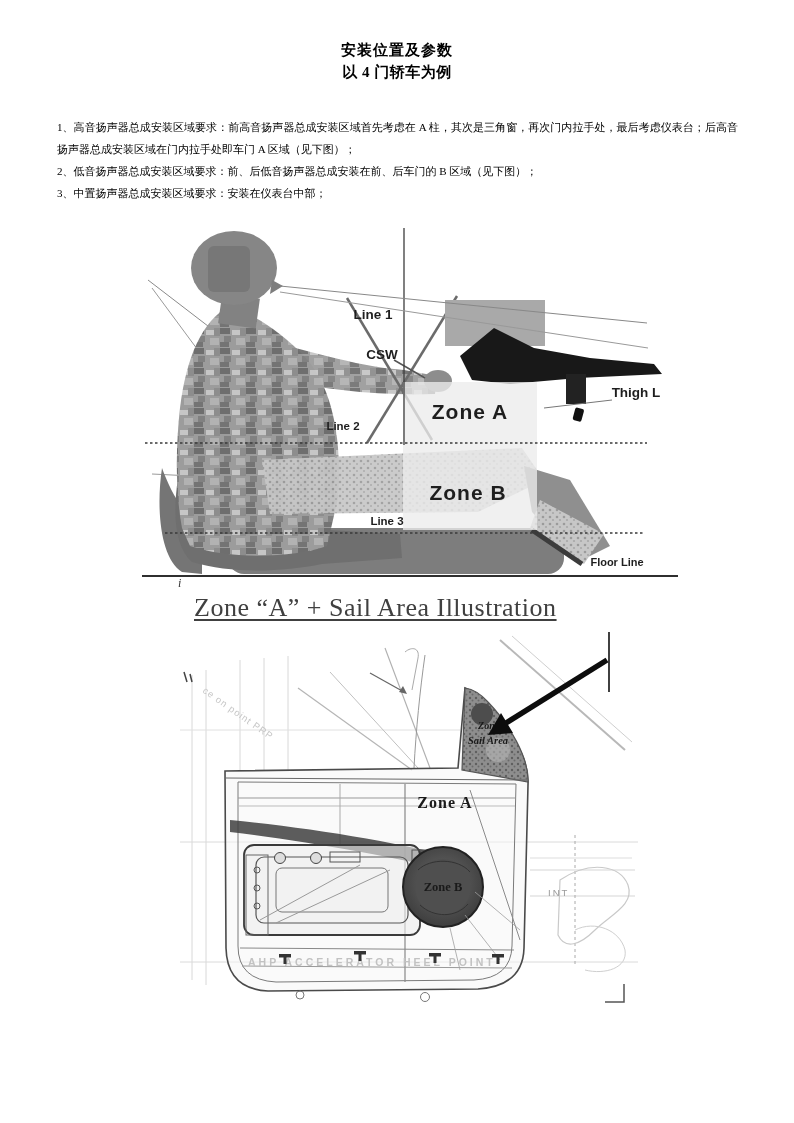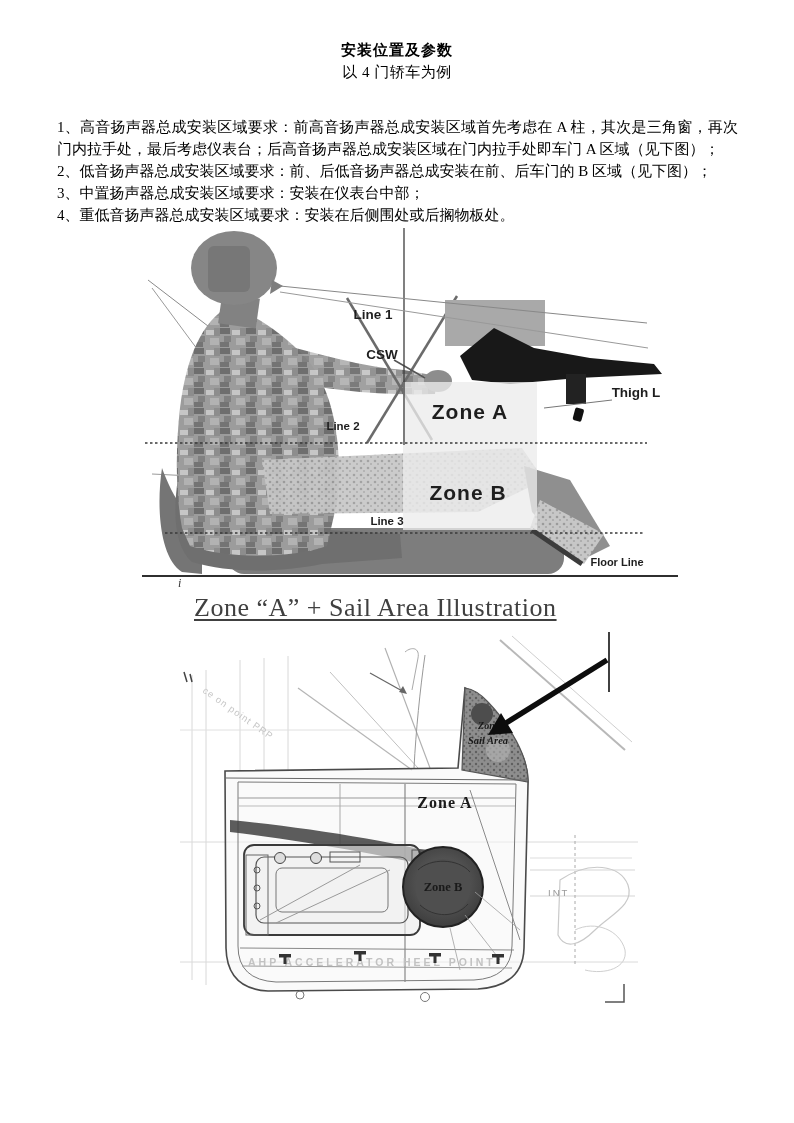--- a/index.html
+++ b/index.html
@@ -6,25 +6,25 @@
   .page{
     width:794px;height:1123px;background:#ffffff;position:relative;
     margin:0 auto;overflow:hidden;color:#000;
     font-family:"Liberation Serif",serif;
   }
   .doc-title{
     text-align:center;font-weight:bold;font-size:15px;letter-spacing:1px;
     padding-top:42px;line-height:17px;
   }
   .doc-subtitle{
-    text-align:center;font-weight:normal;font-size:15px;letter-spacing:0.5px;
+    text-align:center;font-weight:bold;font-size:15px;letter-spacing:0.5px;
     margin-top:5px;line-height:17px;
   }
   .content{
-    margin:35px 56px 0 57px;font-size:15px;line-height:22px;
+    margin:35px 56px 0 57px;font-size:11px;line-height:22px;
     text-align:justify;text-justify:inter-character;
   }
   .content p{margin:0;}
   .fig1{position:absolute;left:142px;top:228px;}
   .fig-heading{
     position:absolute;left:194px;top:593px;
     font-family:"Liberation Serif",serif;font-size:26px;letter-spacing:0.5px;
     color:#404040;text-decoration:underline;text-decoration-thickness:2px;
     text-underline-offset:3px;white-space:nowrap;
   }
@@ -38,21 +38,20 @@
 
 <div class="page">
 
   <div class="doc-title">安装位置及参数</div>
   <div class="doc-subtitle">以 4 门轿车为例</div>
 
   <div class="content">
     <p>1、高音扬声器总成安装区域要求：前高音扬声器总成安装区域首先考虑在 A 柱，其次是三角窗，再次门内拉手处，最后考虑仪表台；后高音扬声器总成安装区域在门内拉手处即车门 A 区域（见下图）；</p>
     <p>2、低音扬声器总成安装区域要求：前、后低音扬声器总成安装在前、后车门的 B 区域（见下图）；</p>
     <p>3、中置扬声器总成安装区域要求：安装在仪表台中部；</p>
-    <p>4、重低音扬声器总成安装区域要求：安装在后侧围处或后搁物板处。</p>
   </div>
 
   <svg class="fig1" width="540" height="362" viewBox="0 0 540 362">
     <defs>
       <pattern id="camoP" width="26" height="20" patternUnits="userSpaceOnUse">
         <rect width="26" height="20" fill="#9c9c9c"></rect>
         <rect x="0" y="0" width="10" height="6" fill="#6e6e6e"></rect>
         <rect x="12" y="2" width="8" height="5" fill="#c6c6c6"></rect>
         <rect x="4" y="8" width="7" height="6" fill="#818181"></rect>
         <rect x="16" y="10" width="9" height="7" fill="#b2b2b2"></rect>

